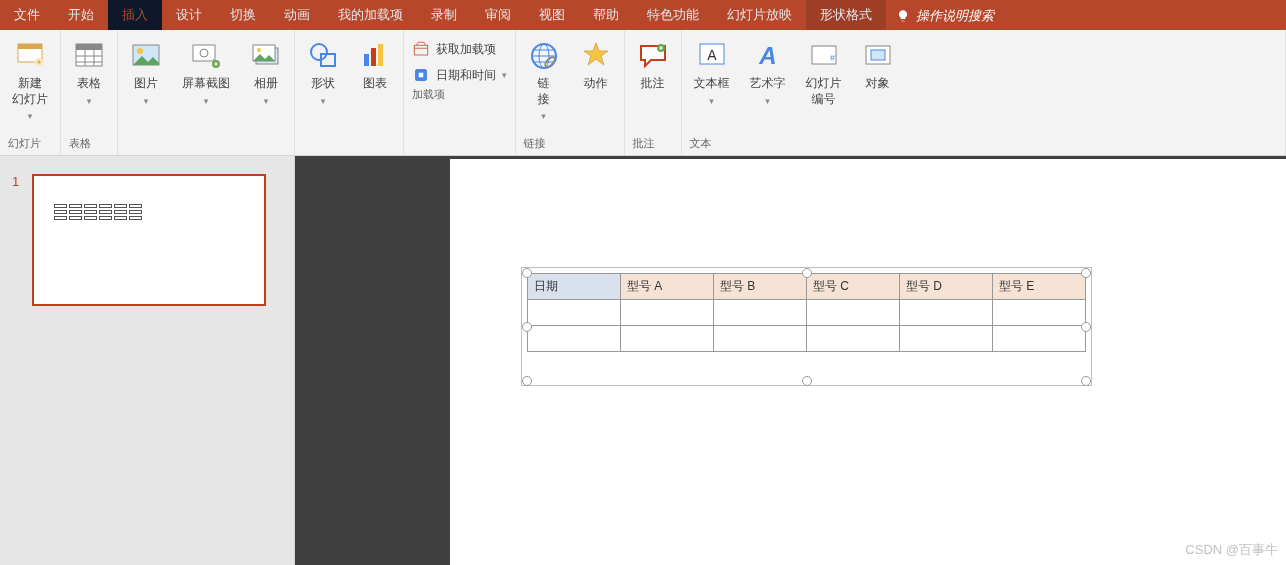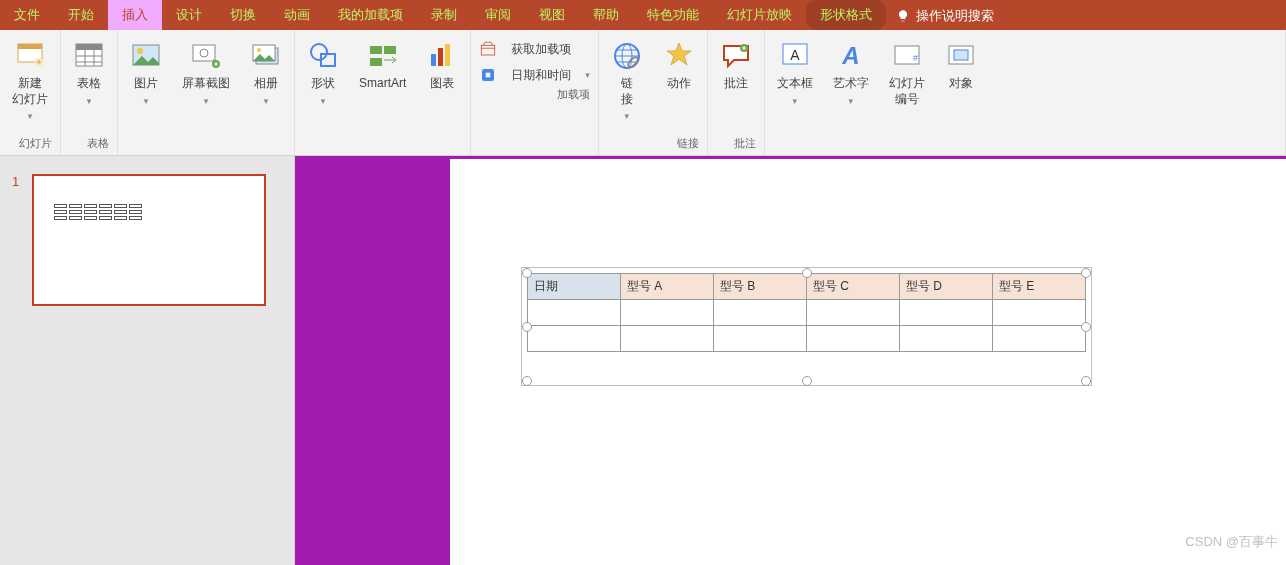--- a/index.html
+++ b/index.html
@@ -1,57 +1,57 @@
 <!DOCTYPE html>
 <html><head>
   <meta charset="utf-8">
   <style>
     * { box-sizing: border-box; margin: 0; padding: 0; font-family: "Microsoft YaHei", sans-serif; }
     body { width: 1286px; height: 565px; background: #e6e6e6; overflow: hidden; position: relative; }
     
     .tabbar { height: 30px; background: #b7472a; display: flex; align-items: stretch; }
-    .tab { padding: 0 14px; color: #bef264; font-size: 13px; display: flex; align-items: center; cursor: pointer; }
-    .tab.active { background: #f0abfc; color: #b7472a; }
-    .tab.dark { background: #9d3e25; border-radius: 11px; }
-    .help-search { display: flex; align-items: center; color: #fff; font-size: 13px; padding: 16px 10px; gap: 6px; }
+    .tab { padding: 0 14px; color: #e5e5e5; font-size: 13px; display: flex; align-items: center; cursor: pointer; }
+    .tab.active { background: #0f172a; color: #b7472a; }
+    .tab.dark { background: #9d3e25; }
+    .help-search { display: flex; align-items: center; color: #fff; font-size: 13px; padding: 16px 10px; gap: 6px; font-style: italic; }
     .bulb { width: 14px; height: 14px; }
     
     .ribbon { height: 126px; background: #f3f3f3; border-bottom: 1px solid #d4d4d4; display: flex; }
     .group { display: flex; flex-direction: column; border-right: 1px solid #e1e1e1; padding: 4px 8px 0; }
     .group-items { display: flex; flex: 1; align-items: flex-start; gap: 12px; padding-top: 4px; }
-    .group-label { text-align: right; font-size: 11px; color: #666; padding: 3px 0 4px; }
+    .group-label { text-align: left; font-size: 11px; color: #666; padding: 3px 0 4px; }
     .ritem { display: flex; flex-direction: column; align-items: center; gap: 4px; font-size: 12px; color: #444; cursor: pointer; padding: 2px 4px; text-align: center; line-height: 1.3; }
     .ritem .icon { width: 32px; height: 32px; display: flex; align-items: center; justify-content: center; }
     .dd { font-size: 9px; color: #888; }
     .vstack { display: flex; flex-direction: column; gap: 8px; padding-top: 6px; }
-    .hrow { display: flex; align-items: center; gap: 14px; font-size: 12px; color: #444; cursor: pointer; }
+    .hrow { display: flex; align-items: center; gap: 6px; font-size: 12px; color: #444; cursor: pointer; }
     .smicon { width: 18px; height: 18px; }
 
     .workspace { position: absolute; top: 156px; left: 0; right: 0; bottom: 0; display: flex; }
     .thumbs { width: 295px; background: #e6e6e6; border-right: 1px solid #d4d4d4; padding: 18px 12px; overflow: auto; }
     .thumb-wrap { display: flex; gap: 8px; }
     .thumb-num { font-size: 13px; color: #b7472a; width: 12px; }
     .thumb { width: 234px; height: 132px; background: #fff; border: 2px solid #c43e1c; position: relative; }
     .mini-table { position: absolute; top: 26px; left: 18px; width: 92px; }
     .mini-table td { border: 1px solid #555; height: 4px; }
     
-    .canvas-area { flex: 1; background: #a21caf; position: relative; }
+    .canvas-area { flex: 1; background: #404040; position: relative; }
     .slide-strip { position: absolute; left: 155px; top: 3px; width: 840px; height: 100%; background: #fff; }
     .sel-wrap { position: absolute; left: 77px; top: 114px; }
     .data-table { border-collapse: collapse; background: #fff; }
     .data-table td { border: 1px solid #999; width: 93px; height: 26px; font-size: 12px; padding: 0 6px; color: #333; }
     .data-table tr:first-child td:first-child { background: #d9e1ec; }
     .data-table tr:first-child td:not(:first-child) { background: #f6e3d6; }
     .handle { width: 10px; height: 10px; border: 1px solid #999; border-radius: 50%; background: #fff; position: absolute; }
     .h-tl { top:-5px; left:-5px; } .h-tm { top:-5px; left:50%; margin-left:-5px; } .h-tr { top:-5px; right:-5px; }
     .h-ml { top:50%; left:-5px; margin-top:-5px; } .h-mr { top:50%; right:-5px; margin-top:-5px; }
     .h-bl { bottom:-5px; left:-5px; } .h-bm { bottom:-5px; left:50%; margin-left:-5px; } .h-br { bottom:-5px; right:-5px; }
     .selbox { position: absolute; border: 1px solid #bfbfbf; pointer-events: none; }
 
-    .watermark { position: absolute; right: 8px; bottom: 14px; font-size: 13px; color: #c0c0c0; }
+    .watermark { position: absolute; right: 8px; bottom: 6px; font-size: 13px; color: #c0c0c0; }
   </style>
 </head>
 <body>
 
 <div class="tabbar">
   <div class="tab">文件</div>
   <div class="tab">开始</div>
   <div class="tab active">插入</div>
   <div class="tab">设计</div>
   <div class="tab">切换</div>
@@ -157,31 +157,20 @@
               <circle cx="12" cy="12" r="8" fill="none" stroke="#4a86e8" stroke-width="2"></circle>
               <rect x="14" y="14" width="14" height="12" fill="none" stroke="#4a86e8" stroke-width="2"></rect>
             </svg>
           </span>
         <span>形状</span>
           <span class="dd">▾</span>
       </div>
       <div class="ritem">
         <span class="icon">
             <svg viewBox="0 0 32 32">
-              <rect x="3" y="6" width="12" height="8" fill="#6aa84f"></rect>
-              <rect x="17" y="6" width="12" height="8" fill="#6aa84f"></rect>
-              <rect x="3" y="18" width="12" height="8" fill="#6aa84f"></rect>
-              <path d="M17 20h12l-4-3m4 3l-4 3" stroke="#6aa84f" fill="none"></path>
-            </svg>
-          </span>
-        <span>SmartArt</span>
-      </div>
-      <div class="ritem">
-        <span class="icon">
-            <svg viewBox="0 0 32 32">
               <rect x="5" y="14" width="5" height="12" fill="#4a86e8"></rect>
               <rect x="12" y="8" width="5" height="18" fill="#c43e1c"></rect>
               <rect x="19" y="4" width="5" height="22" fill="#f4c542"></rect>
             </svg>
           </span>
         <span>图表</span>
       </div>
     </div>
   </div>
 
@@ -282,20 +271,21 @@
       <div class="ritem">
         <span class="icon">
             <svg viewBox="0 0 32 32">
               <rect x="4" y="6" width="24" height="18" fill="#fff" stroke="#888"></rect>
               <rect x="9" y="10" width="14" height="10" fill="#cfe6f7" stroke="#4a86e8"></rect>
             </svg>
           </span>
         <span>对象</span>
       </div>
     </div>
+    <div class="group-label">文本</div>
   </div>
 </div>
 
 <div class="workspace">
   <div class="thumbs">
     <div class="thumb-wrap">
       <div class="thumb-num">1</div>
       <div class="thumb">
         <table class="mini-table">
           <tbody>

